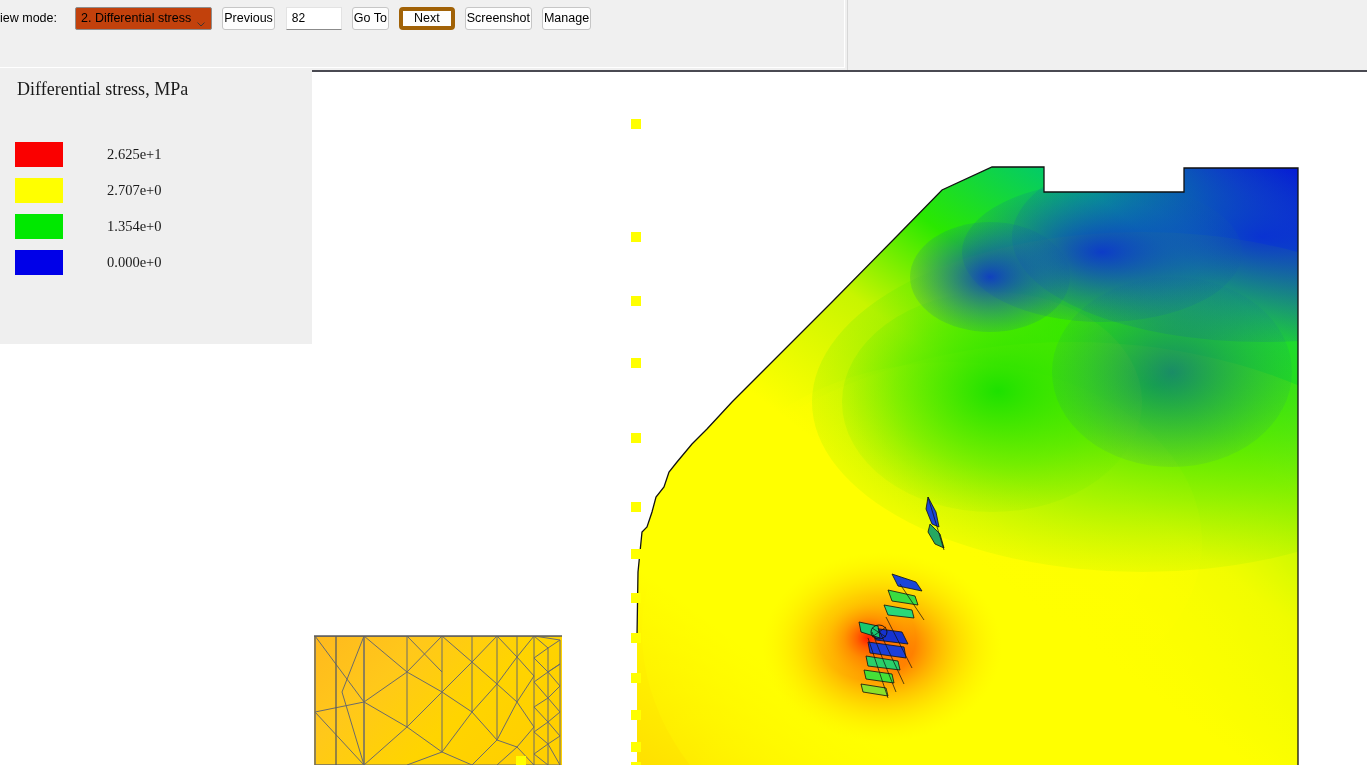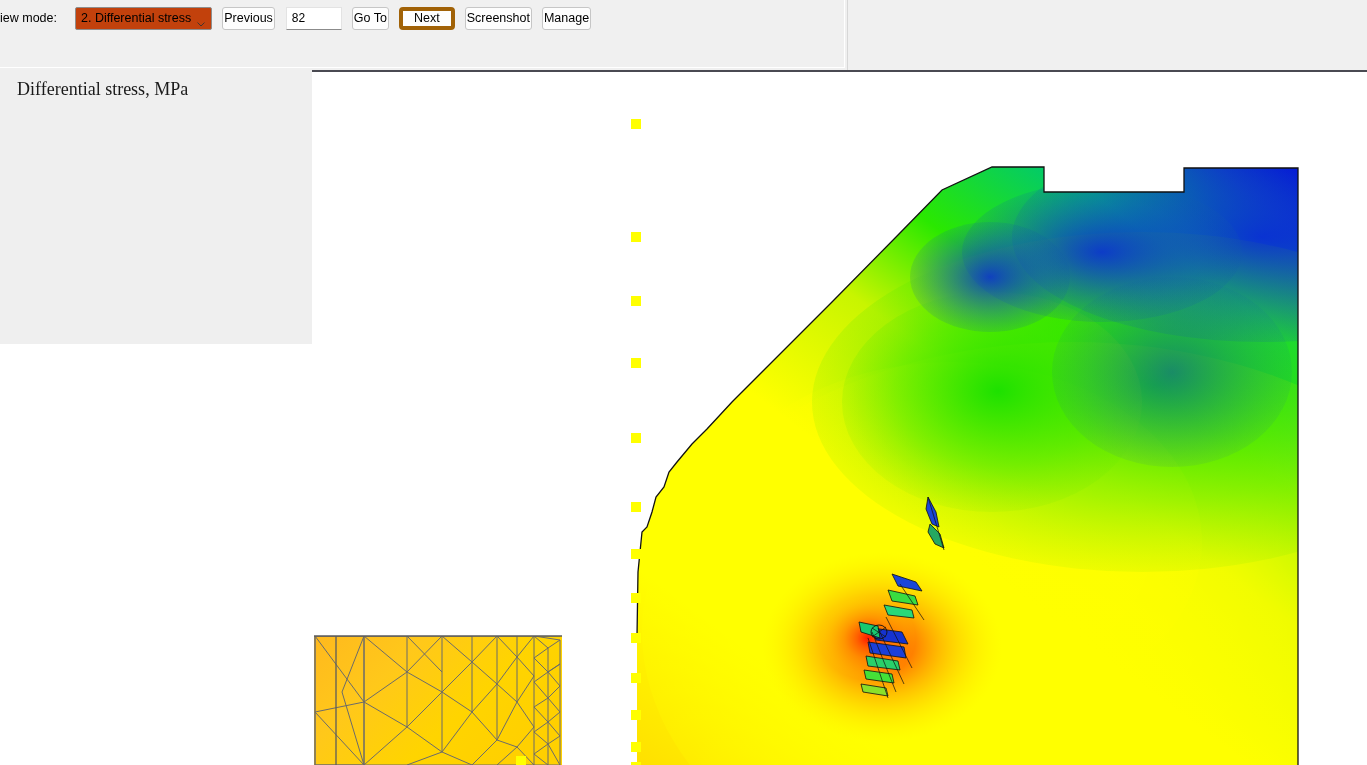--- a/index.html
+++ b/index.html
@@ -241,20 +241,38 @@
       <button class="tb-btn">Manage</button>
     </div>
   </div>
 
   <div class="toolbar-right"></div>
   <div class="canvas-top-rule"></div>
 
   <div class="legend">
     <div class="legend-title">Differential stress, MPa</div>
 
+    <div class="legend-rows">
+      <div class="legend-row">
+        <div class="legend-swatch" style="background:#fa0000"></div>
+        <div class="legend-value">2.625e+1</div>
+      </div>
+      <div class="legend-row">
+        <div class="legend-swatch" style="background:#ffff00"></div>
+        <div class="legend-value">2.707e+0</div>
+      </div>
+      <div class="legend-row">
+        <div class="legend-swatch" style="background:#00e800"></div>
+        <div class="legend-value">1.354e+0</div>
+      </div>
+      <div class="legend-row">
+        <div class="legend-swatch" style="background:#0000e8"></div>
+        <div class="legend-value">0.000e+0</div>
+      </div>
+    </div>
   </div>
 
   <div class="plot">
 
     <svg class="model-svg" viewBox="0 0 1055 693" preserveAspectRatio="none">
 
       <defs>
 
         <linearGradient id="gMain" x1="0.05" y1="1" x2="0.92" y2="0.05">
           <stop offset="0.00" stop-color="#ffe000"></stop>

